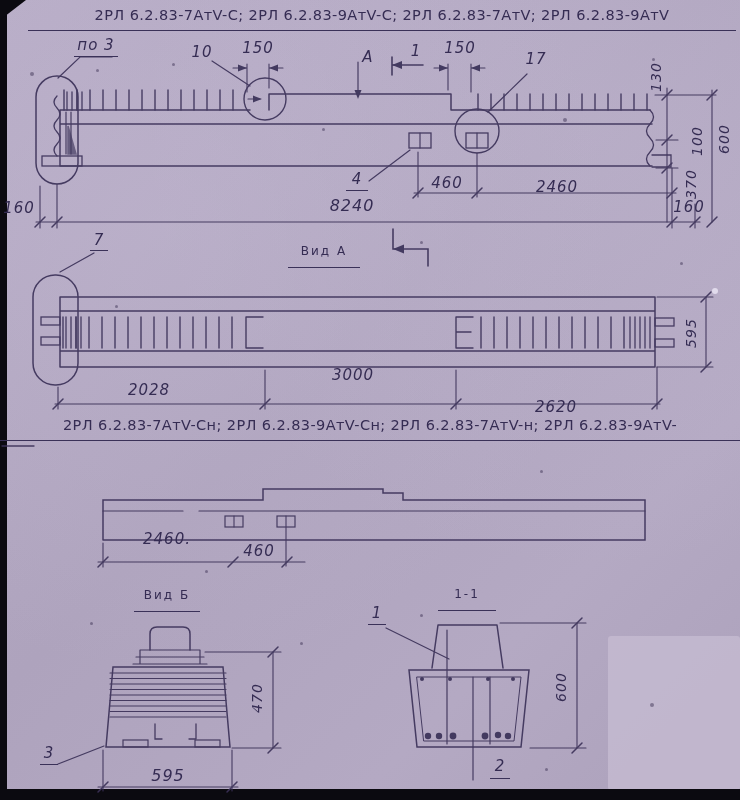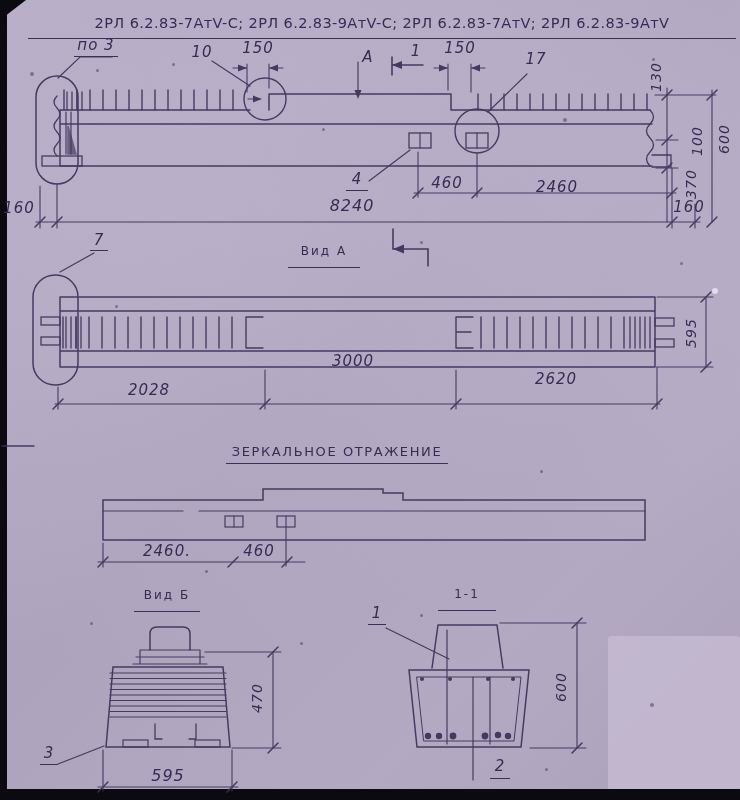--- a/index.html
+++ b/index.html
@@ -242,21 +242,21 @@
           <circle cx="485" cy="736" r="3.4"></circle>
         <circle cx="498" cy="735" r="3.2"></circle>
           <circle cx="508" cy="736" r="3.2"></circle>
       </g>
       <path d="M500,623 H586 M530,748 H586 M577,623 V748" stroke-width="1.1"></path>
       <path d="M572,628 L582,618 M572,753 L582,743" stroke-width="1.5"></path>
       <path d="M473,747 V780" stroke-width="1.2"></path>
     </g>
   </svg>
 
-  <div class="lbl t u" style="left:28px;top:8px;width:708px;height:20px;margin-top:8px;">2РЛ 6.2.83-7АтV-С;  2РЛ 6.2.83-9АтV-С;  2РЛ 6.2.83-7АтV;  2РЛ 6.2.83-9АтV</div>
+  <div class="lbl t u" style="left:28px;top:8px;width:708px;height:20px;">2РЛ 6.2.83-7АтV-С;  2РЛ 6.2.83-9АтV-С;  2РЛ 6.2.83-7АтV;  2РЛ 6.2.83-9АтV</div>
 
   <div class="lbl num u" style="left:74px;top:38px;width:44px;height:16px;">по 3</div>
   <div class="lbl num" style="left:186px;top:45px;width:32px;height:17px;">10</div>
   <div class="lbl num" style="left:238px;top:41px;width:40px;height:17px;">150</div>
   <div class="lbl num" style="left:360px;top:50px;width:16px;height:16px;">А</div>
   <div class="lbl num" style="left:407px;top:44px;width:18px;height:16px;">1</div>
   <div class="lbl num" style="left:440px;top:41px;width:40px;height:17px;">150</div>
   <div class="lbl num" style="left:522px;top:52px;width:28px;height:17px;">17</div>
 
   <div class="lbl num u" style="left:346px;top:172px;width:22px;height:16px;">4</div>
@@ -268,27 +268,27 @@
 
   <div class="vnum" style="left:634px;top:69px;">130</div>
   <div class="vnum" style="left:675px;top:133px;">100</div>
   <div class="vnum" style="left:702px;top:131px;">600</div>
   <div class="vnum" style="left:669px;top:176px;">370</div>
 
   <div class="lbl num u" style="left:90px;top:233px;width:18px;height:15px;">7</div>
   <div class="lbl vlabel u" style="left:288px;top:245px;width:72px;height:20px;">Вид А</div>
 
   <div class="lbl num" style="left:120px;top:383px;width:58px;height:18px;">2028</div>
-  <div class="lbl num" style="left:324px;top:354px;width:58px;height:18px;">3000</div>
-  <div class="lbl num" style="left:527px;top:372px;width:58px;height:18px;text-align:center;">2620</div>
+  <div class="lbl num" style="left:324px;top:368px;width:58px;height:18px;">3000</div>
+  <div class="lbl num" style="left:527px;top:400px;width:58px;height:18px;text-align:center;">2620</div>
   <div class="vnum" style="left:669px;top:325px;">595</div>
 
-  <div class="lbl t2 u" style="left:226px;top:445px;width:222px;height:16px;">ЗЕРКАЛЬНОЕ  ОТРАЖЕНИЕ</div>
-
-  <div class="lbl num" style="left:136px;top:544px;width:62px;height:17px;">2460.</div>
+  <div class="lbl t u" style="left:0;top:418px;width:740px;height:20px;">2РЛ 6.2.83-7АтV-Сн;  2РЛ 6.2.83-9АтV-Сн;  2РЛ 6.2.83-7АтV-н;  2РЛ 6.2.83-9АтV-</div>
+
+  <div class="lbl num" style="left:136px;top:532px;width:62px;height:17px;">2460.</div>
   <div class="lbl num" style="left:240px;top:544px;width:38px;height:17px;">460</div>
 
   <div class="lbl vlabel u" style="left:134px;top:589px;width:66px;height:20px;">Вид Б</div>
   <div class="lbl vlabel u" style="left:438px;top:588px;width:58px;height:20px;">1-1</div>
   <div class="lbl num u" style="left:368px;top:606px;width:18px;height:16px;">1</div>
 
   <div class="vnum" style="left:235px;top:690px;">470</div>
   <div class="vnum" style="left:539px;top:679px;">600</div>
 
   <div class="lbl num u" style="left:40px;top:746px;width:18px;height:16px;">3</div>

